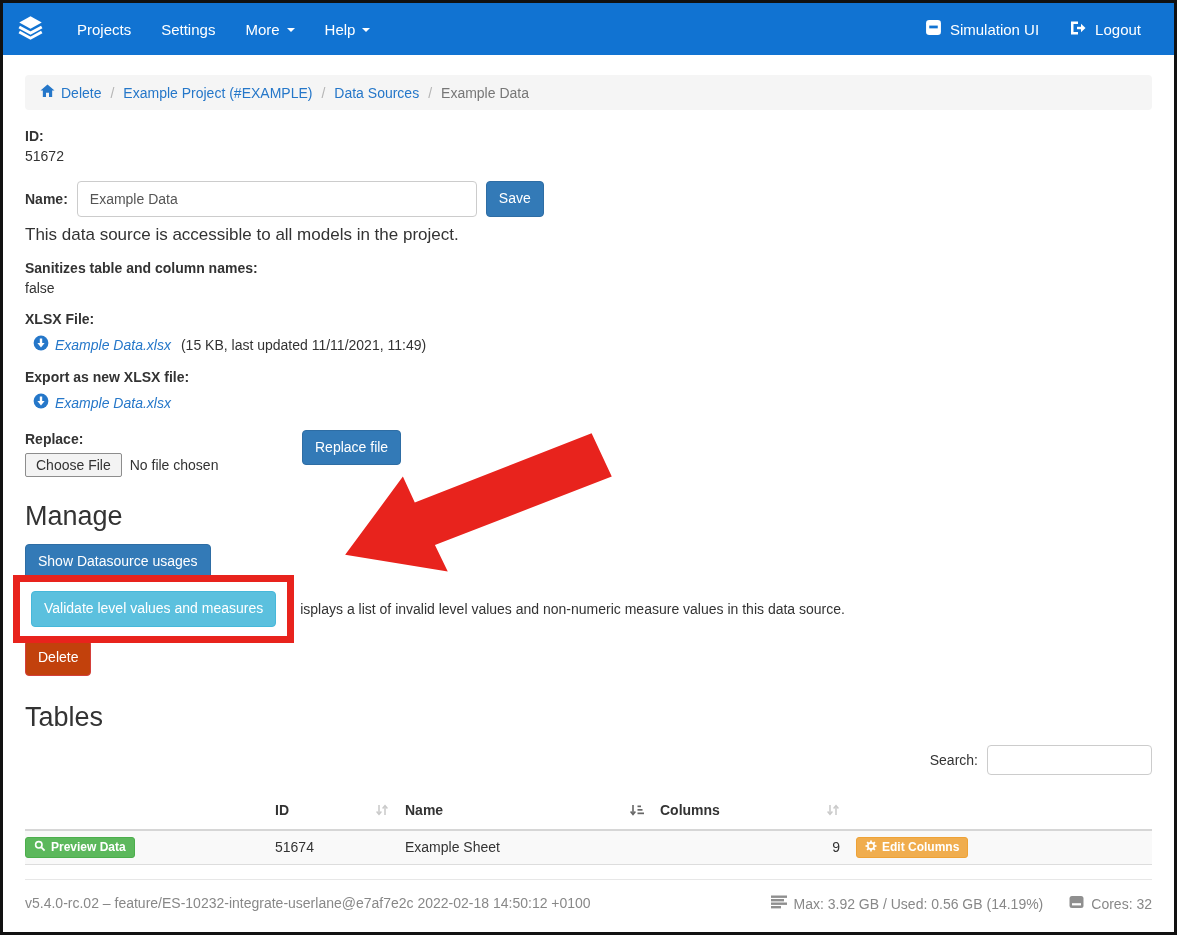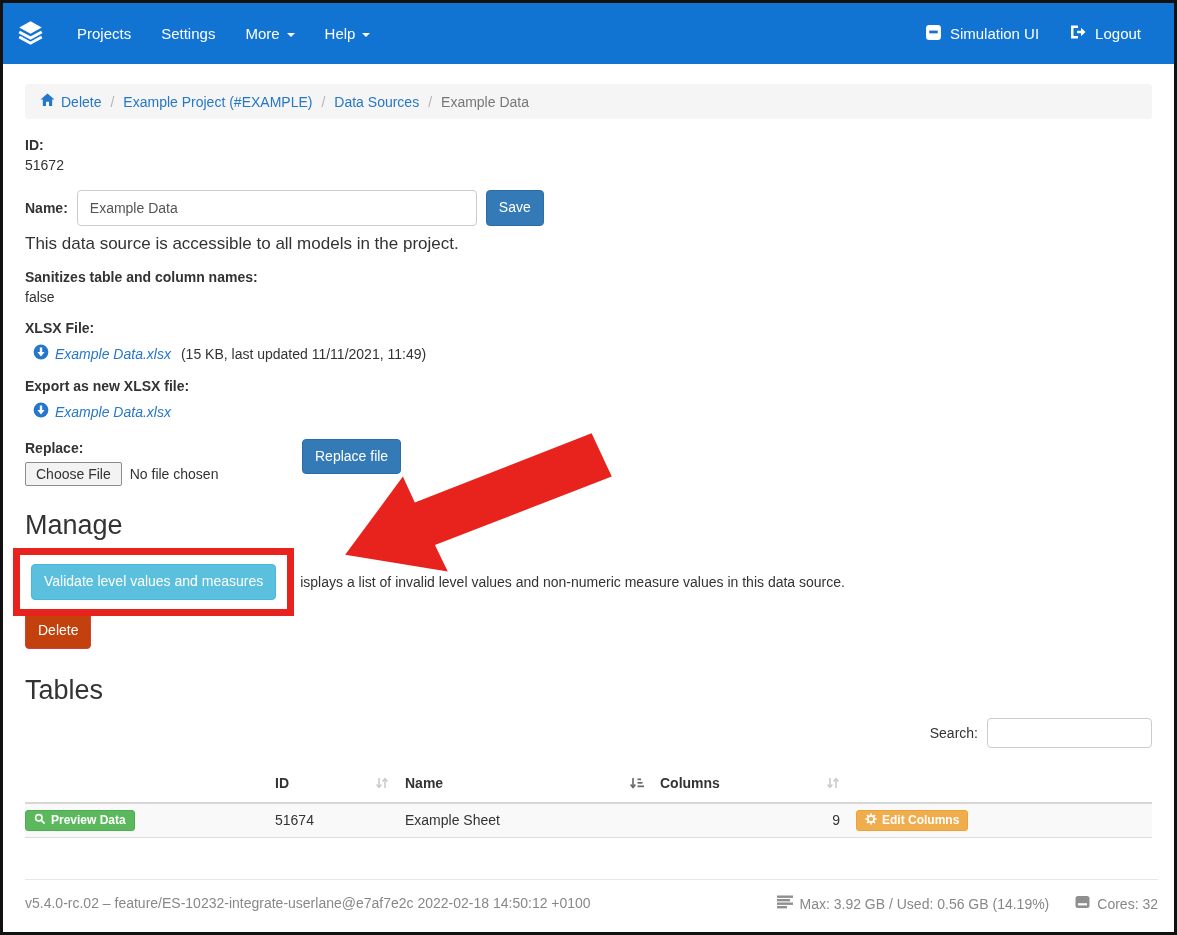--- a/index.html
+++ b/index.html
@@ -1,21 +1,21 @@
 <!DOCTYPE html>
 <html><head>
 <meta charset="utf-8">
 <style>
   * { margin:0; padding:0; box-sizing:border-box; }
   html,body { background:#fff; }
   body { font-family:"Liberation Sans","DejaVu Sans",sans-serif; font-size:14px; color:#333; }
   .frame { width:1177px; height:935px; border:3px solid #111; position:relative; overflow:hidden; background:#fff; }
 
   
-  .navbar { height:61px; background:#1173d2; display:flex; align-items:center; padding:0 18px 0 14px; }
+  .navbar { height:52px; background:#1173d2; display:flex; align-items:center; padding:0 18px 0 14px; }
   .brand { display:flex; align-items:center; margin-right:18px; cursor:pointer; }
   .nav-item { display:flex; align-items:center; gap:7px; color:#fff; font-size:15px; padding:0 15px; height:50px; cursor:pointer; }
   .caret { width:0; height:0; border-left:4px solid transparent; border-right:4px solid transparent; border-top:4px solid #fff; margin-top:2px; }
   .nav-right { margin-left:auto; display:flex; align-items:center; }
   .nav-right .nav-item { gap:8px; }
 
   
   .breadcrumb { margin:20px 22px 0; background:#f5f5f5; border-radius:4px; padding:9px 15px; display:flex; align-items:center; flex-wrap:wrap; }
   .crumb { color:#2577c9; text-decoration:none; display:inline-flex; align-items:center; gap:6px; cursor:pointer; }
   .crumb-sep { color:#b5b5b5; padding:0 9px; }
@@ -61,21 +61,21 @@
   table.data td { padding:6px 8px; border-bottom:1px solid #ddd; }
   table.data th:first-child, table.data td:first-child { padding-left:0; }
   tr.data-row { background:#f9f9f9; }
   .num { text-align:right; }
   .sort { float:right; margin-top:1px; }
   .btn-xs { font-size:12px; font-weight:bold; padding:2px 8px; border-radius:3px; display:inline-flex; align-items:center; gap:5px; border:1px solid transparent; color:#fff; cursor:pointer; font-family:inherit; }
   .btn-success { background:#5cb85c; border-color:#4cae4c; }
   .btn-warning { background:#f0ad4e; border-color:#eea236; }
 
   
-  .footer { position:absolute; left:22px; right:16px; bottom:0; border-top:1px solid #e7e7e7; padding:15px 0 20px; display:flex; justify-content:space-between; align-items:flex-start; color:#888; font-size:14px; background:#fff; }
+  .footer { position:absolute; left:22px; right:22px; bottom:0; border-top:1px solid #e7e7e7; padding:15px 0 20px; display:flex; justify-content:space-between; align-items:flex-start; color:#888; font-size:14px; background:#fff; }
   .footer-right { display:flex; gap:26px; align-items:center; color:#888; }
   .footer-item { display:flex; gap:7px; align-items:center; }
 
   
   .annot-arrow { position:absolute; left:333px; top:427px; z-index:10; pointer-events:none; }
 </style>
 </head>
 <body>
 
 <div class="frame">
@@ -200,20 +200,21 @@
           <span class="file-btn">Choose File</span>
           <span>No file chosen</span>
         </div>
       </div>
       <button class="btn btn-primary btn-replace">Replace file</button>
     </div>
 
     <h2 class="section">Manage</h2>
 
     <div class="manage-btns">
+      <div><button class="btn btn-primary" style="margin-left:0;">Show Datasource usages</button></div>
       <div class="validate-wrap">
         <div class="red-box">
           <button class="btn btn-info">Validate level values and measures</button>
         </div>
         <span class="validate-desc">isplays a list of invalid level values and non-numeric measure values in this data source.</span>
       </div>
       <div class="btn-delete-row"><button class="btn btn-danger">Delete</button></div>
     </div>
 
     <h2 class="section" style="margin-top:26px;">Tables</h2>

